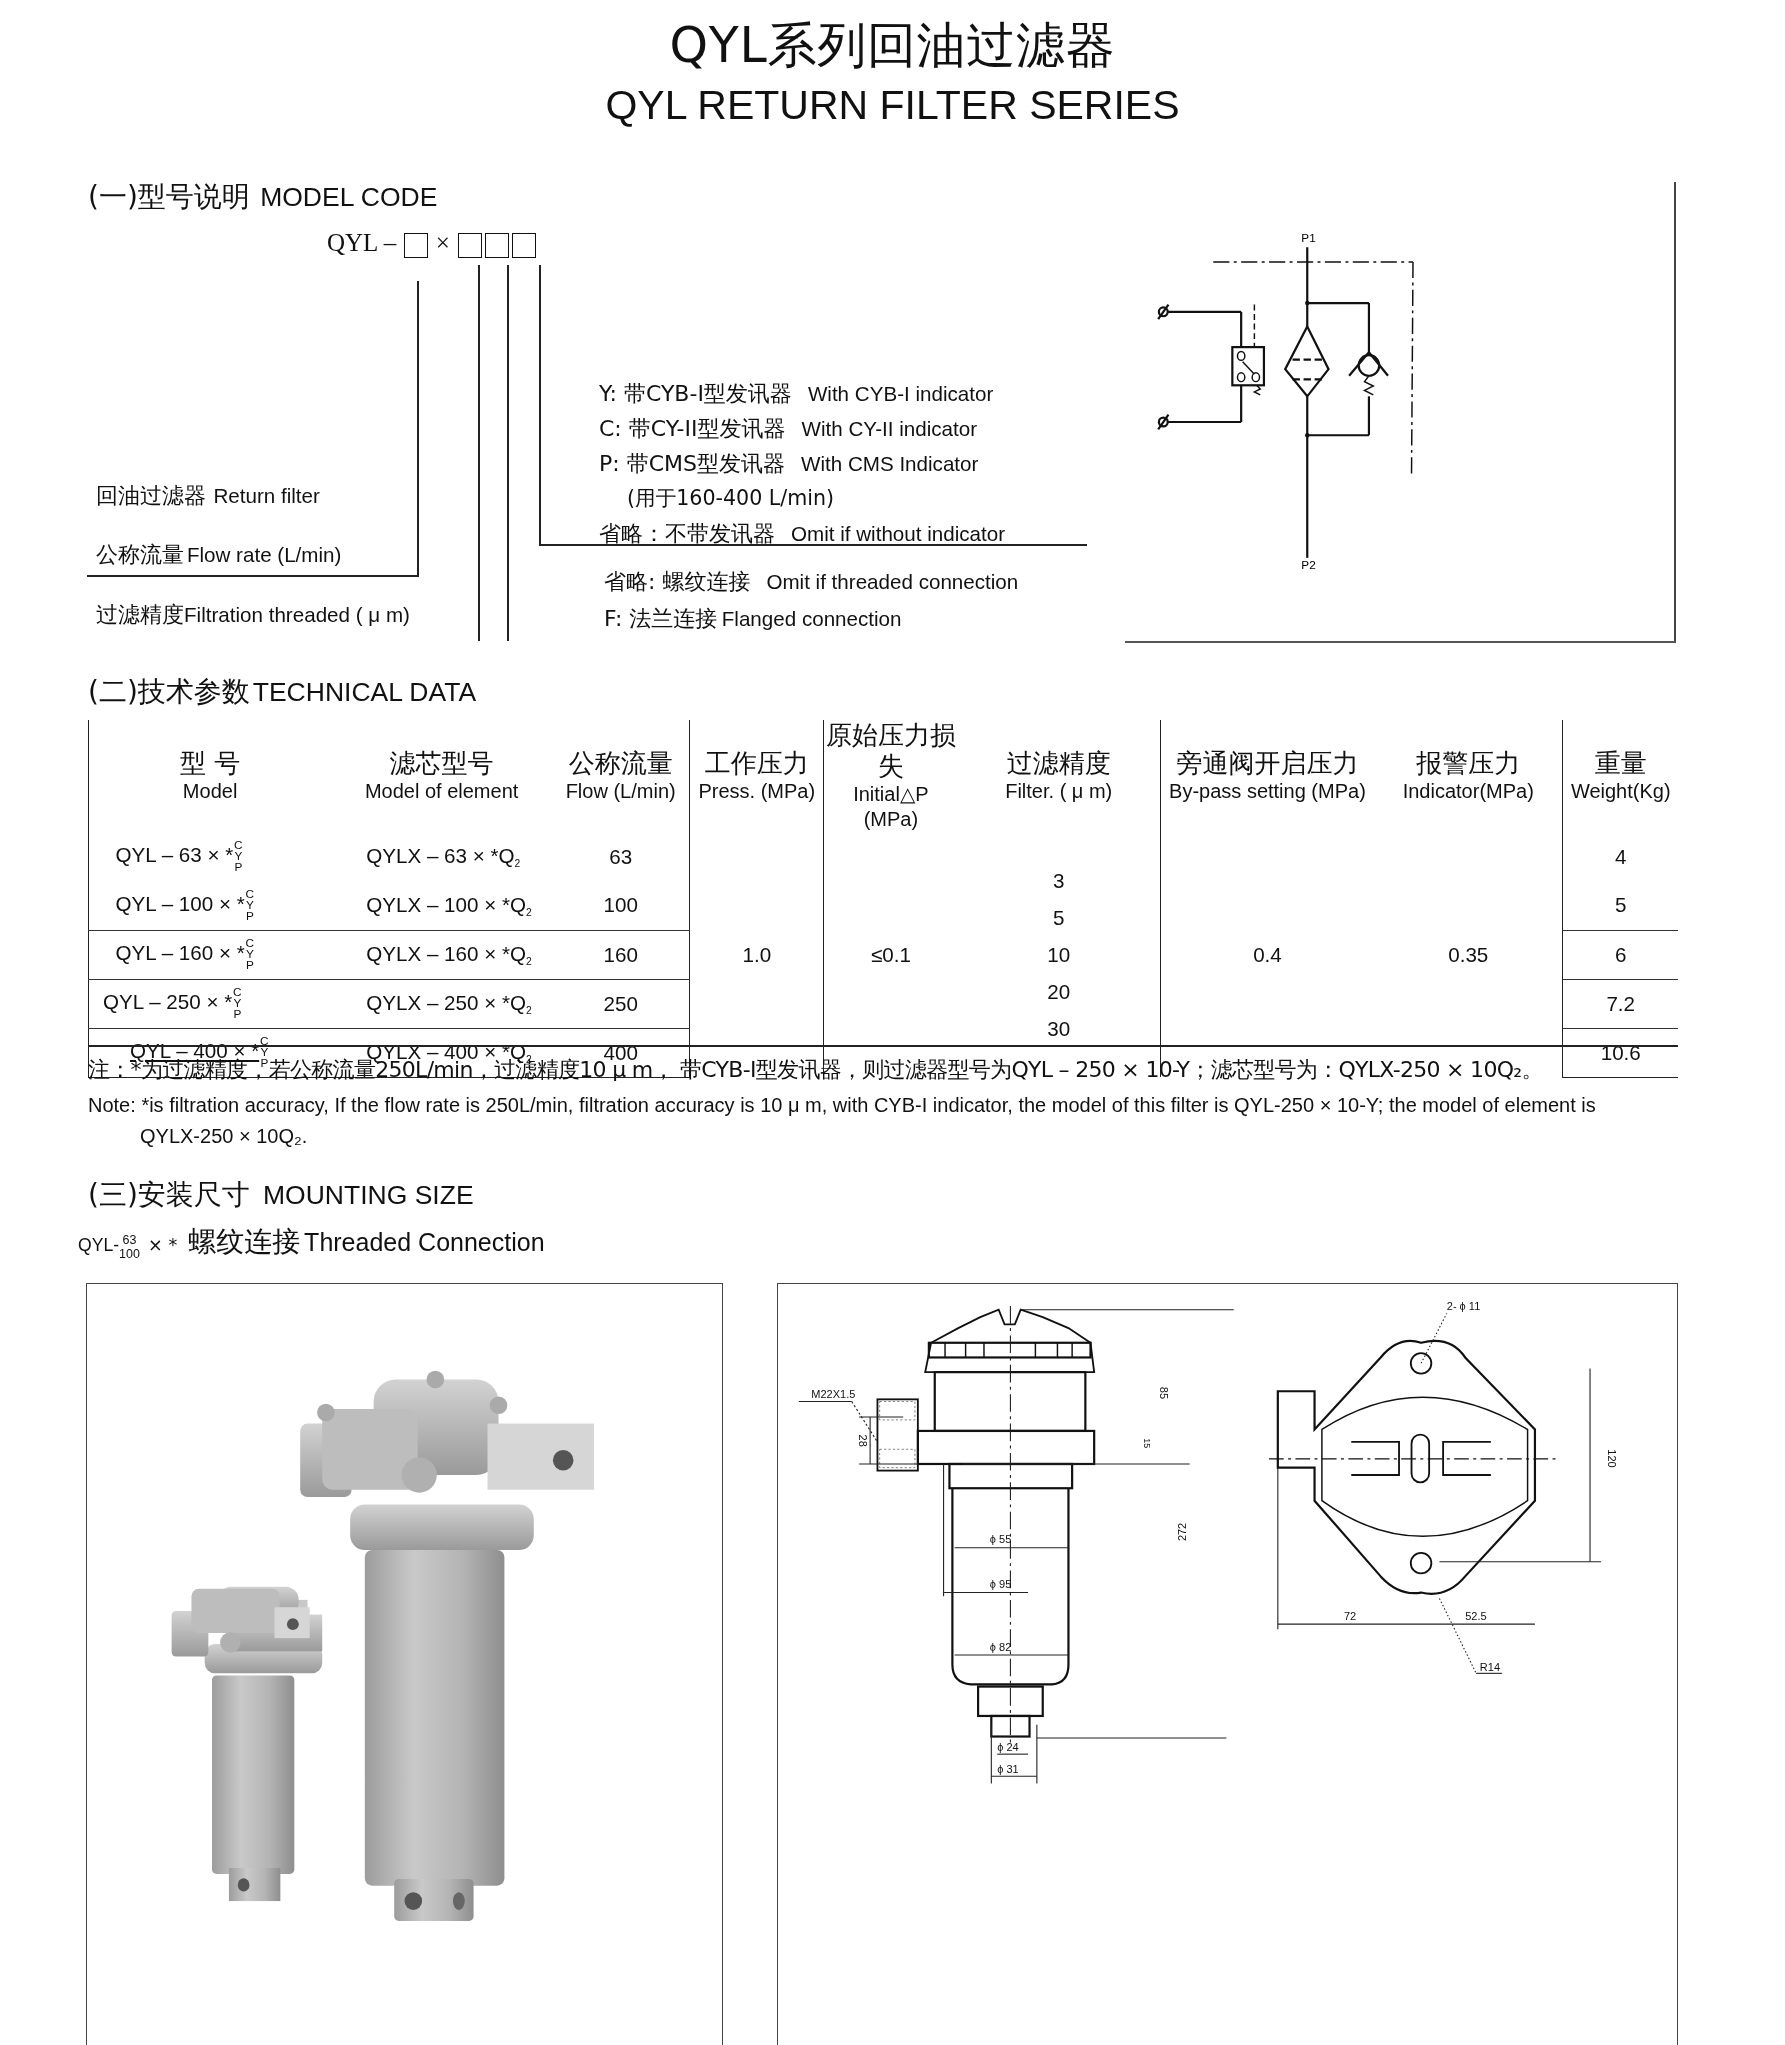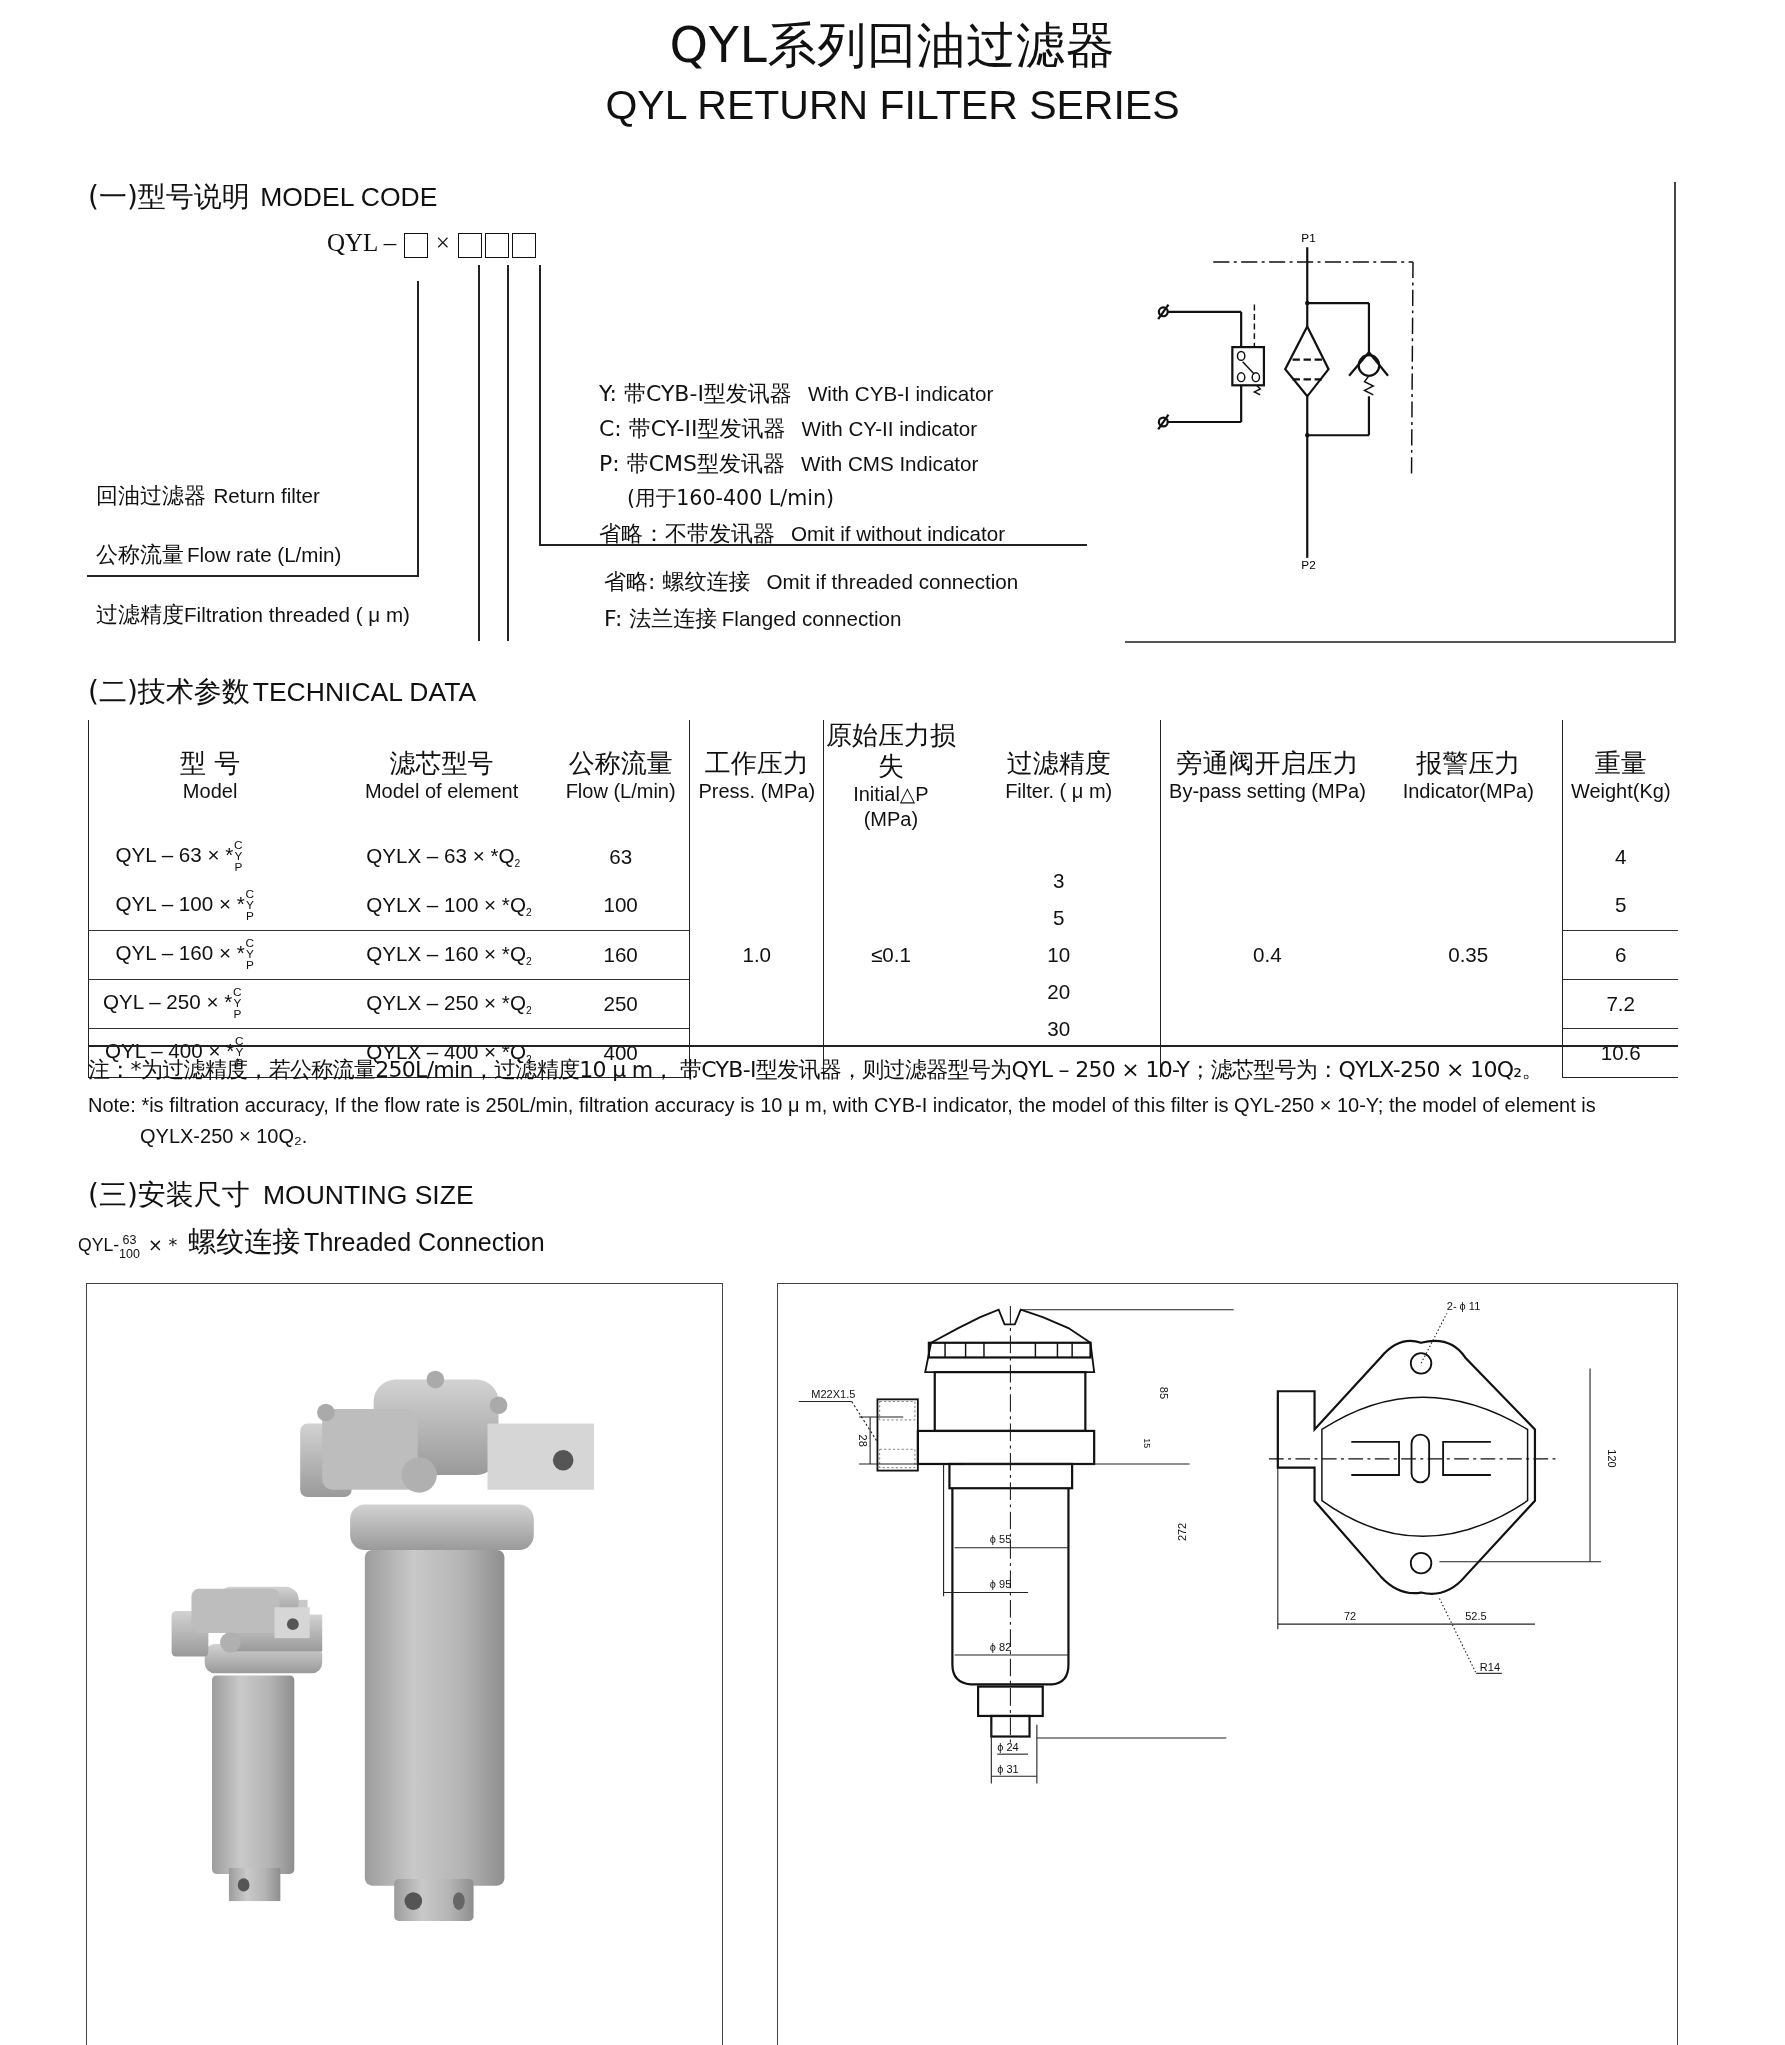--- a/index.html
+++ b/index.html
@@ -204,21 +204,21 @@
       <td style="border-right:1.5px solid #222;border-bottom:1.5px solid #333;">160</td>
       <td style="border-bottom:1.5px solid #333;">6</td>
     </tr>
     <tr style="height:49px;">
       <td style="border-left:1.5px solid #222;text-align:left;padding-left:14px;border-bottom:1.5px solid #333;"><span>QYL – 250 × *</span><span class="cyp"><span>C</span><br><span>Y</span><br><span>P</span></span></td>
       <td style="text-align:left;padding-left:35px;border-bottom:1.5px solid #333;"><span>QYLX – 250 × *Q</span><span class="sub">2</span></td>
       <td style="border-right:1.5px solid #222;border-bottom:1.5px solid #333;">250</td>
       <td style="border-bottom:1.5px solid #333;">7.2</td>
     </tr>
     <tr style="height:49px;">
-      <td style="border-left:1.5px solid #222;text-align:left;padding-left:16px;border-bottom:1.5px solid #222;"><span>QYL – 400 × *</span><span class="cyp"><span>C</span><br><span>Y</span><br><span>P</span></span></td>
+      <td style="border-left:1.5px solid #222;text-align:left;padding-left:41px;border-bottom:1.5px solid #222;text-decoration:underline;"><span>QYL – 400 × *</span><span class="cyp"><span>C</span><br><span>Y</span><br><span>P</span></span></td>
       <td style="text-align:left;padding-left:35px;border-bottom:1.5px solid #222;"><span>QYLX – 400 × *Q</span><span class="sub">2</span></td>
       <td style="border-right:1.5px solid #222;border-bottom:1.5px solid #222;">400</td>
       <td style="border-bottom:1.5px solid #222;">10.6</td>
     </tr>
   </tbody>
 </table>
 
 <div class="hline" style="left:88px;top:1045px;width:1590px;"></div>
 
 <div class="abs note" style="left:88px;top:1055px;font-size:22px;font-family:'DejaVu Sans',sans-serif;letter-spacing:-0.7px;">注：*为过滤精度，若公称流量250L/min，过滤精度10 μ m， 带CYB-I型发讯器，则过滤器型号为QYL – 250 × 10-Y；滤芯型号为：QYLX-250 × 10Q₂。</div>

